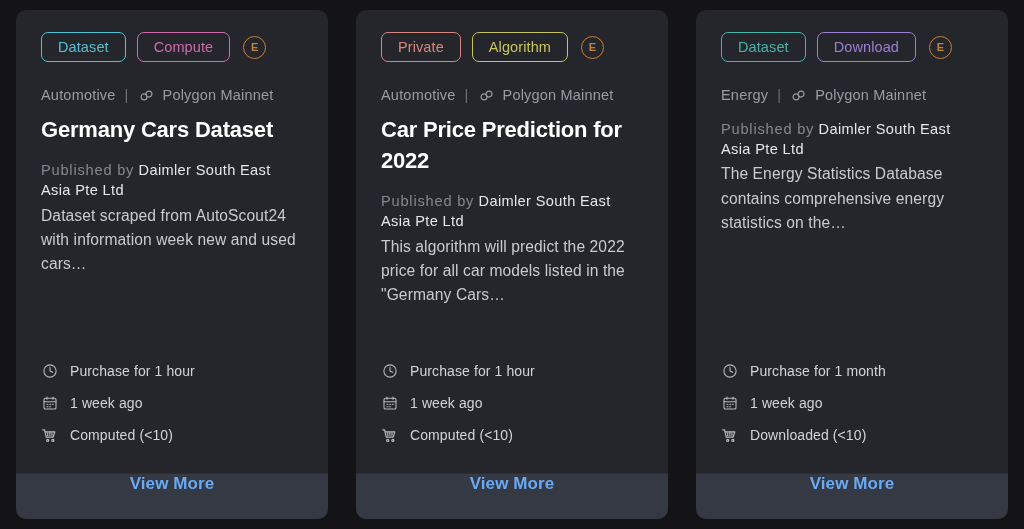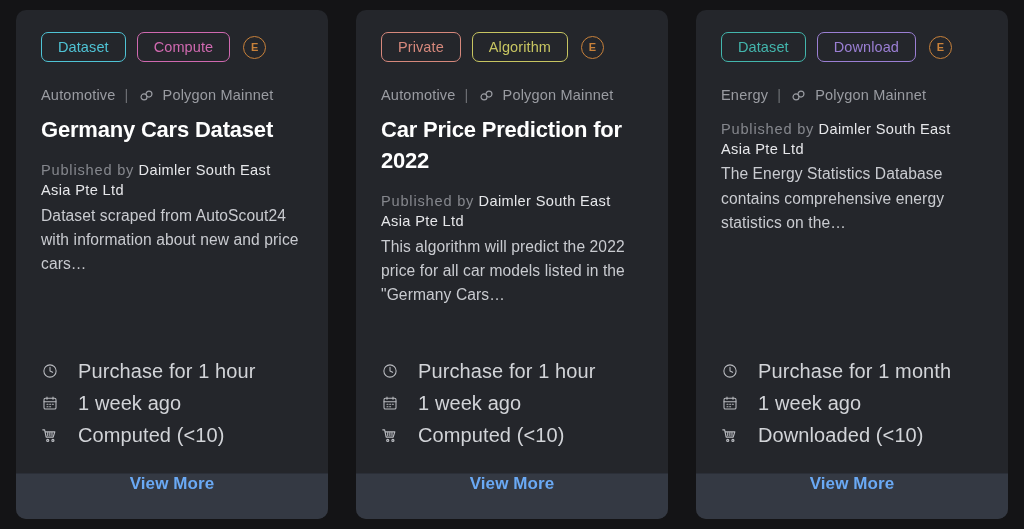--- a/index.html
+++ b/index.html
@@ -121,24 +121,24 @@
   }
 
   
   .meta-list {
     margin-top: auto;
     padding-bottom: 22px;
   }
   .meta-row {
     display: flex;
     align-items: center;
-    gap: 20px;
+    gap: 12px;
     height: 32px;
     color: #d2d4d8;
-    font-size: 20px;
+    font-size: 14px;
     letter-spacing: .1px;
   }
   .meta-icon {
     width: 17px; height: 17px;
     flex: 0 0 auto;
     display: flex;
     align-items: center;
     justify-content: center;
     color: #b9bbc0;
   }
@@ -179,21 +179,21 @@
           <span class="chain-icon">
             <svg width="17" height="17" viewBox="0 0 24 24" fill="none" stroke="currentColor" stroke-width="1.7" stroke-linecap="round">
               <circle cx="8.5" cy="14" r="4.2"></circle>
               <circle cx="15.5" cy="10" r="4.2"></circle>
             </svg>
           </span>
           <span>Polygon Mainnet</span>
         </div>
         <div class="card-title">Germany Cars Dataset</div>
         <div class="publisher"><span class="pub-label">Published by</span> <span>Daimler South East Asia Pte Ltd</span></div>
-        <div class="description">Dataset scraped from AutoScout24 with information about new and price cars…</div>
+        <div class="description">Dataset scraped from AutoScout24 with information week new and used cars…</div>
         <div class="meta-list">
           <div class="meta-row">
             <span class="meta-icon">
               <svg width="16" height="16" viewBox="0 0 24 24" fill="none" stroke="currentColor" stroke-width="1.6" stroke-linecap="round" stroke-linejoin="round">
                 <circle cx="12" cy="12" r="9.2"></circle>
                 <polyline points="12,6.5 12,12 16,14"></polyline>
               </svg>
             </span>
             <span>Purchase for 1 hour</span>
           </div>

